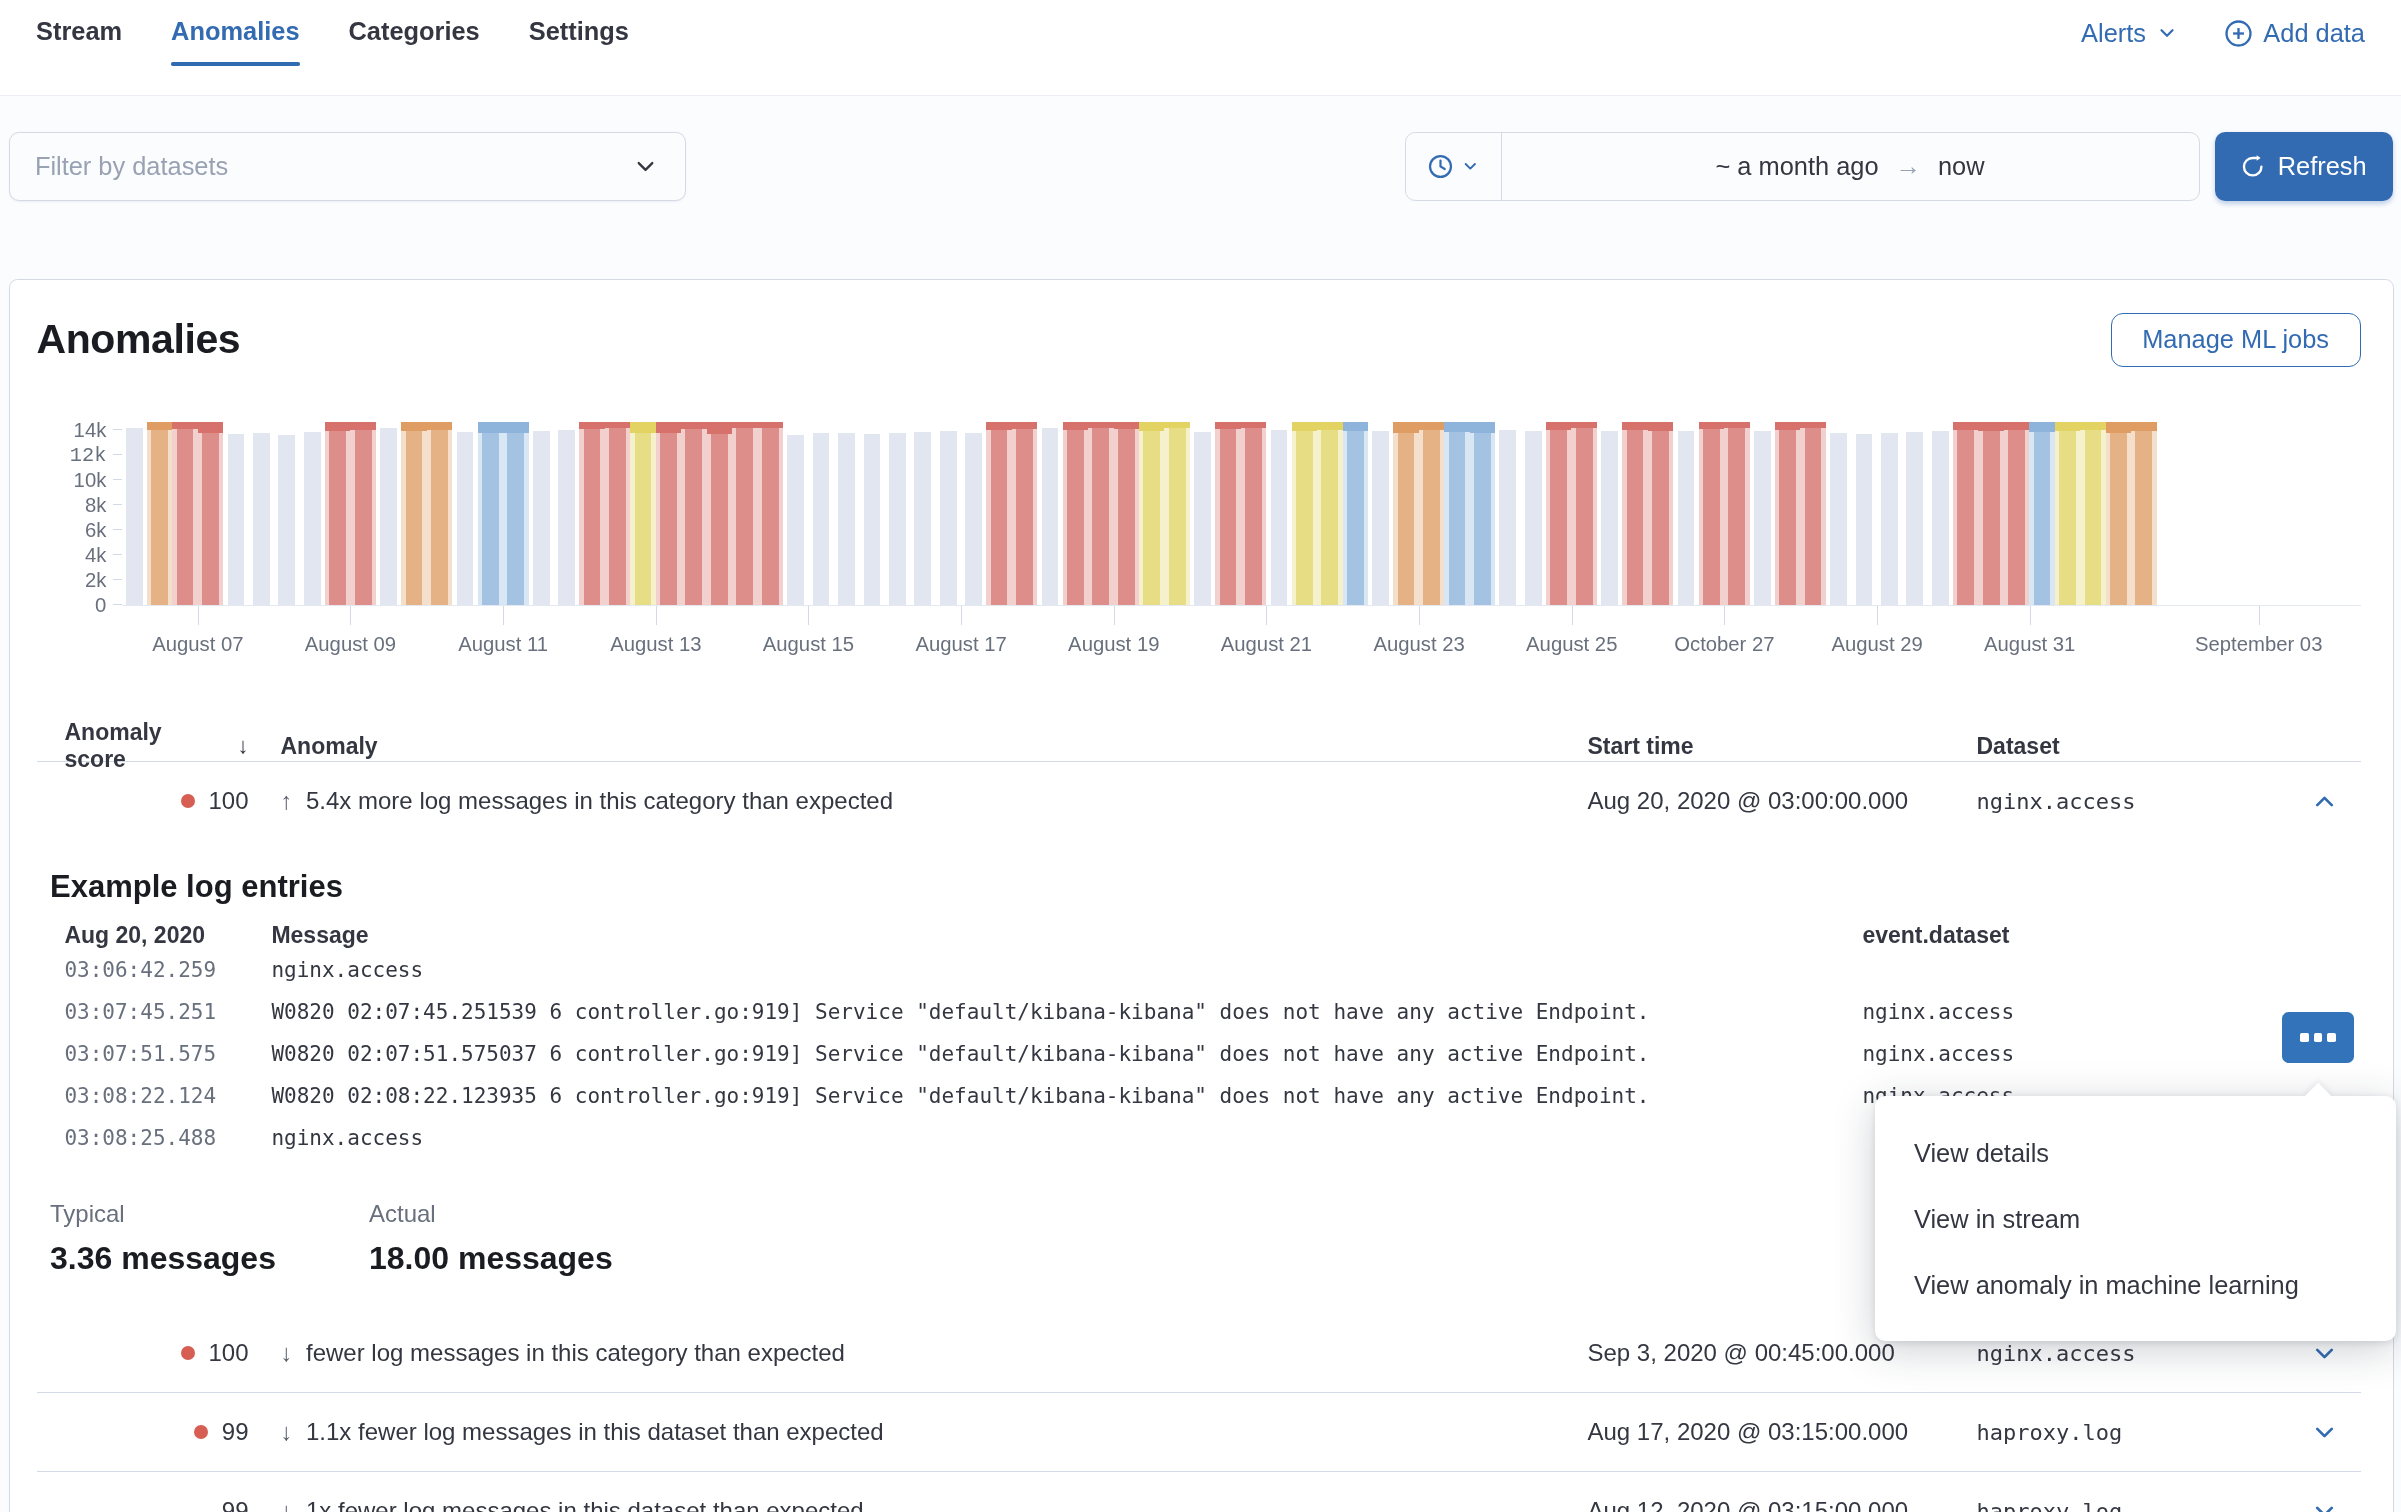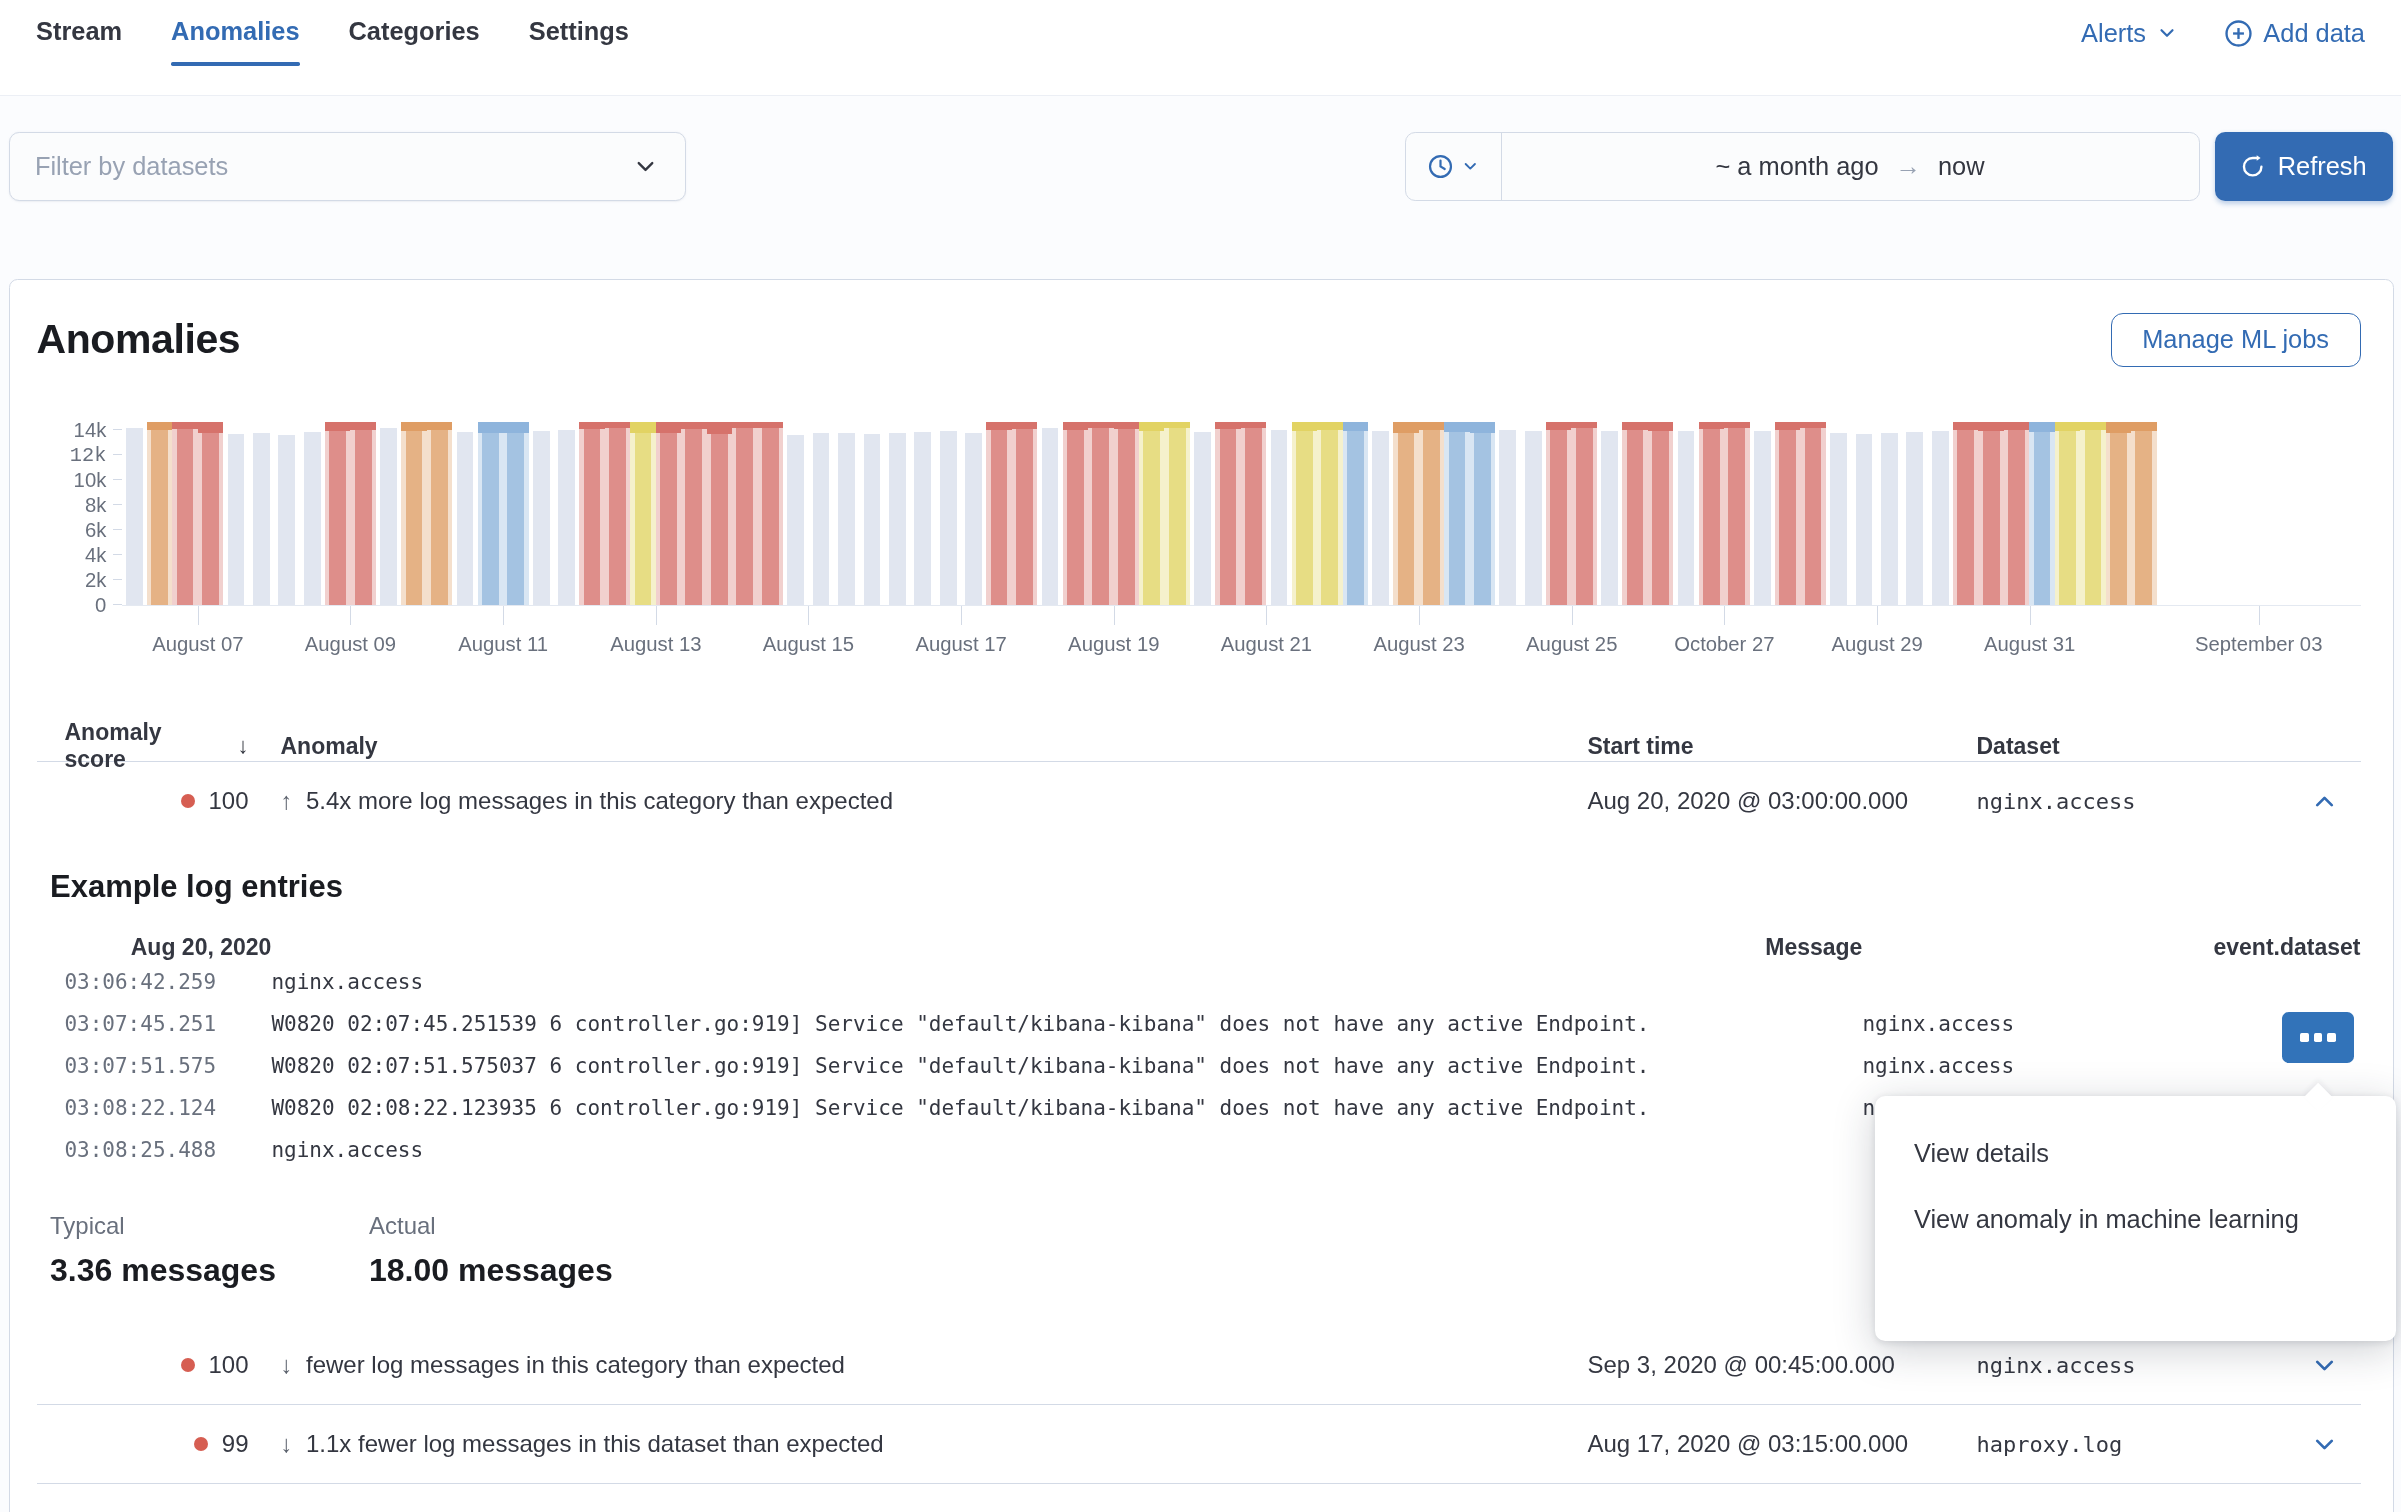--- a/index.html
+++ b/index.html
@@ -78,21 +78,21 @@
   .score-cell{display:flex;align-items:center;justify-content:flex-end;gap:13.5px;font-size:24px;color:#343741;}
   .dot{width:14.4px;height:14.4px;border-radius:50%;background:#d65e52;flex:0 0 auto;}
   .an-cell{display:flex;align-items:center;gap:13.5px;font-size:24px;color:#343741;}
   .dir{color:#5a606b;font-size:24px;}
   .time-cell{font-size:24px;color:#343741;}
   .ds-cell{font-family:"DejaVu Sans Mono", monospace;font-size:22px;color:#343741;}
   .chev{display:flex;align-items:center;justify-content:center;cursor:pointer;}
   
   .expanded{padding:29px 0 37px 13.5px;}
   .exp-title{font-size:31px;font-weight:700;color:#1a1c21;}
-  .loghead{display:grid;grid-template-columns:207px 1591px 1fr;margin-top:29px;padding-left:14.4px;text-align:right;}
+  .loghead{display:grid;grid-template-columns:207px 1591px 1fr;margin-top:17px;padding-left:14.4px;}
   .loghead div{font-size:23px;font-weight:700;color:#343741;}
   .logrow{display:grid;grid-template-columns:207px 1591px 1fr;padding-left:14.4px;height:42px;align-items:center;}
   .lg-time{font-family:"DejaVu Sans Mono", monospace;font-size:21px;color:#69707d;}
   .lg-msg{font-family:"DejaVu Sans Mono", monospace;font-size:21px;color:#343741;white-space:nowrap;overflow:hidden;}
   .lg-ds{font-family:"DejaVu Sans Mono", monospace;font-size:21px;color:#343741;}
   .stats{display:flex;gap:93px;margin-top:41px;}
   .stat .lbl{font-size:24px;color:#69707d;}
   .stat .val{font-size:32px;font-weight:700;color:#1a1c21;margin-top:12px;}
   
   .dots-btn{
@@ -711,16 +711,17 @@
 
 <button class="dots-btn">
   <i></i>
     <i></i>
     <i></i>
 </button>
 
 <div class="popover">
   <div id="menuitems">
       <div class="menu-item">View details</div>
+      <div class="menu-item">View in stream</div>
       <div class="menu-item">View anomaly in machine learning</div>
     </div>
 </div>
 
 
 </body></html>

